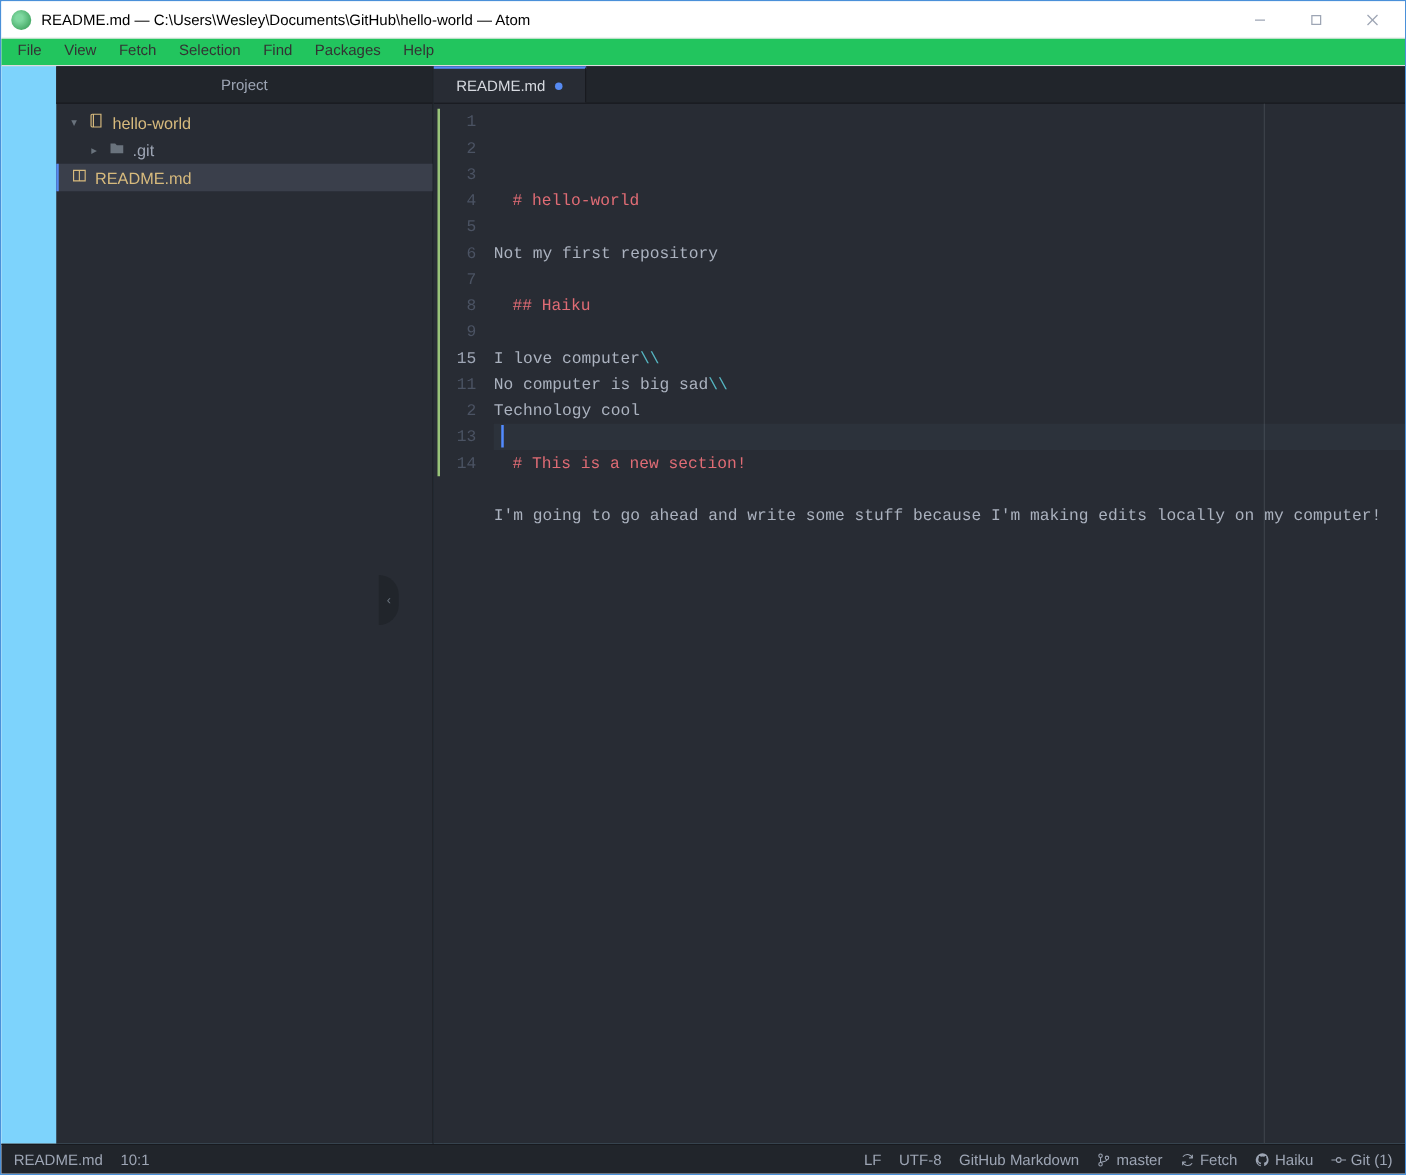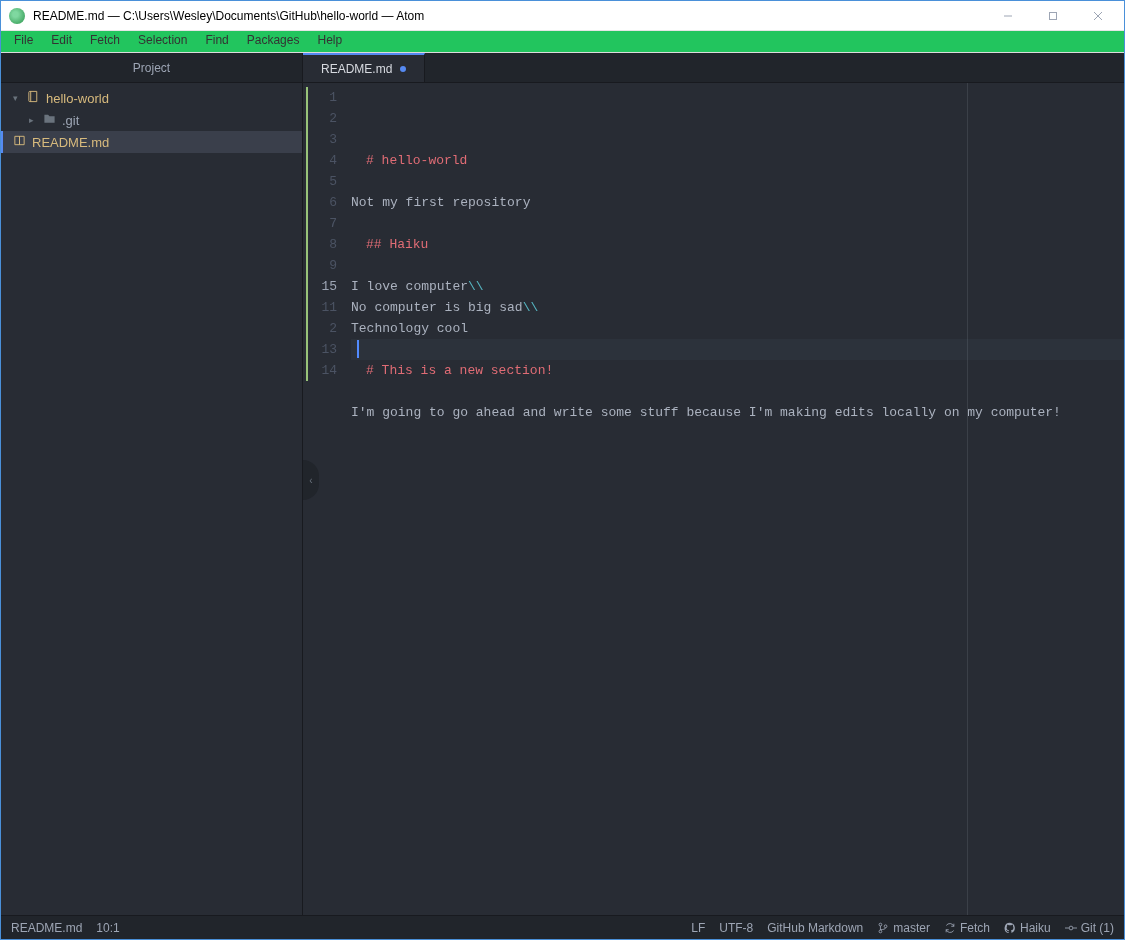--- a/index.html
+++ b/index.html
@@ -45,20 +45,21 @@
   .menu-item {
     padding: 2px 9px;
     color: #333;
     cursor: pointer;
   }
   
   .workspace {
     display: flex;
     height: calc(940px - 30px - 22px - 24px - 2px);
     background: #7dd3fc;
+    padding-left: 44px;
   }
   
   .tree-panel {
     width: 302px;
     background: #282c34;
     display: flex; flex-direction: column;
     border-right: 1px solid #181a1f;
     color: #9da5b4;
   }
   .panel-header {
@@ -166,21 +167,21 @@
       <svg viewBox="0 0 10 10" width="10" height="10">
           <line x1="1" y1="1" x2="9" y2="9" stroke-width="1"></line>
           <line x1="9" y1="1" x2="1" y2="9" stroke-width="1"></line>
         </svg>
     </div>
   </div>
 </div>
 
 <div class="menubar" id="menubar">
     <div class="menu-item">File</div>
-    <div class="menu-item">Edit</div>
+    <div class="menu-item">View</div>
     <div class="menu-item">Fetch</div>
     <div class="menu-item">Selection</div>
     <div class="menu-item">Find</div>
     <div class="menu-item">Packages</div>
     <div class="menu-item">Help</div>
   </div>
 
 <div class="workspace">
 
   <div class="tree-panel">

